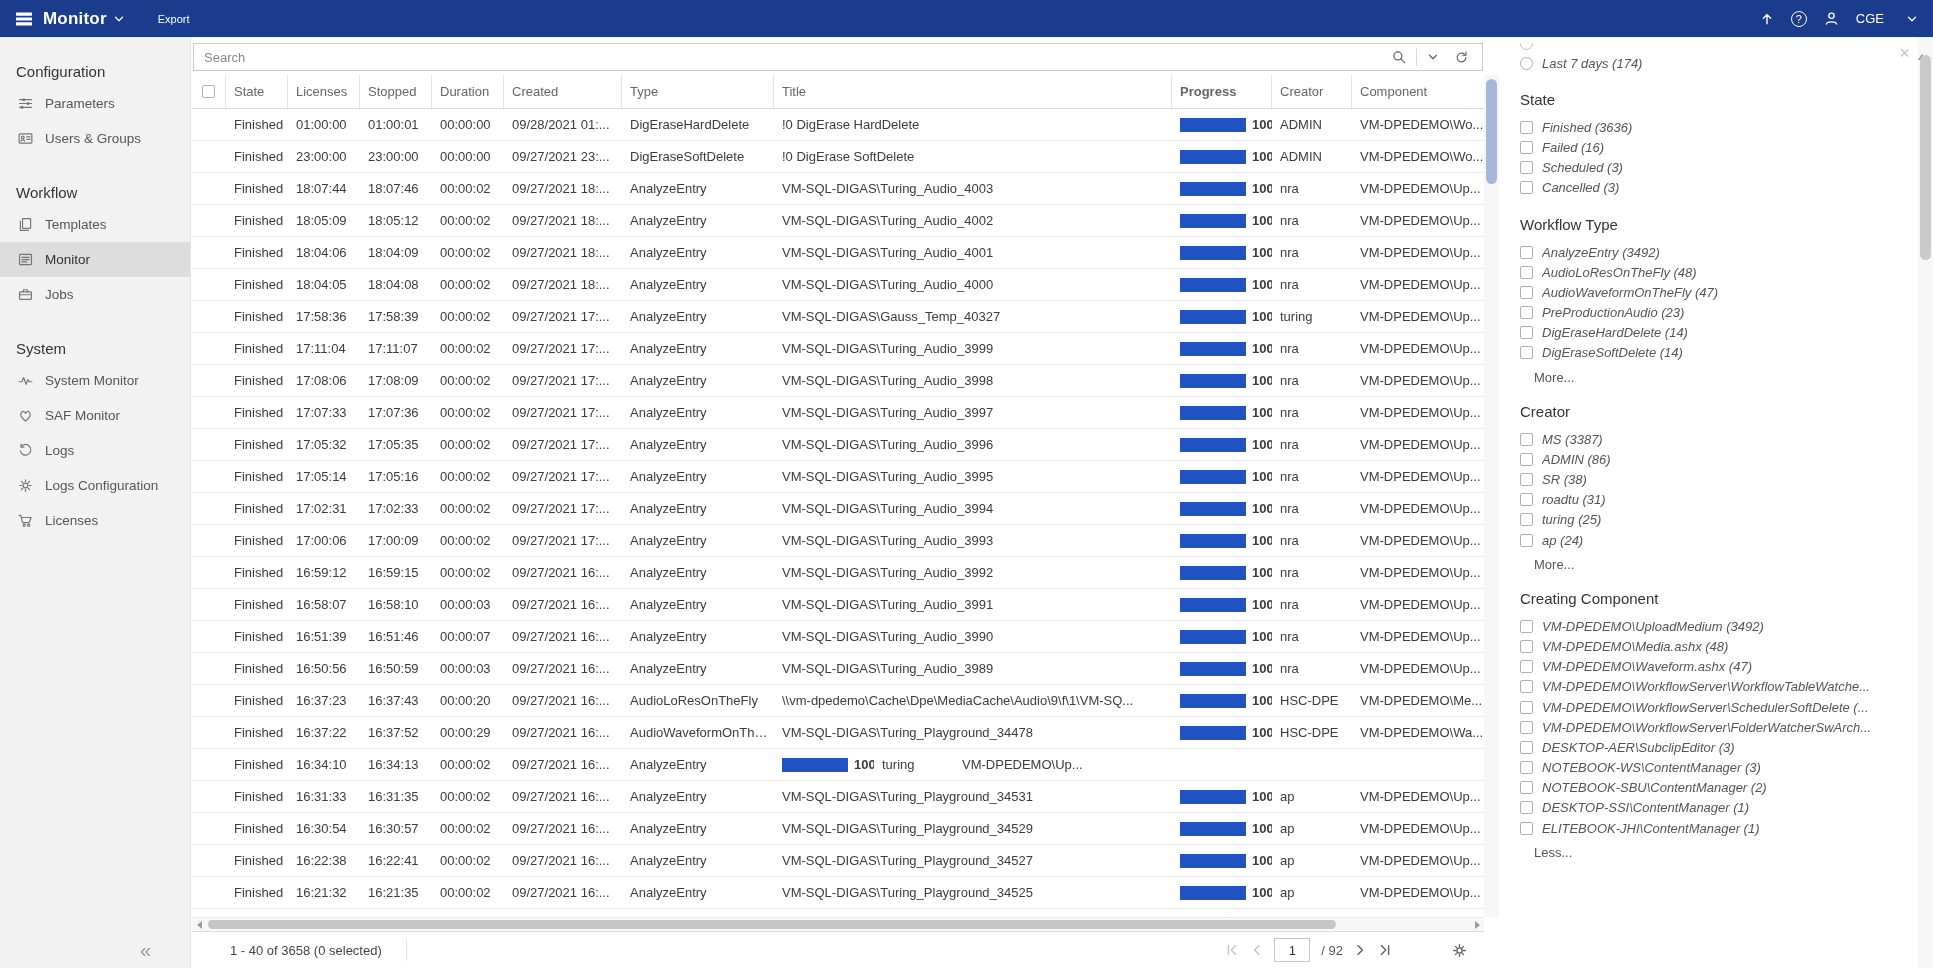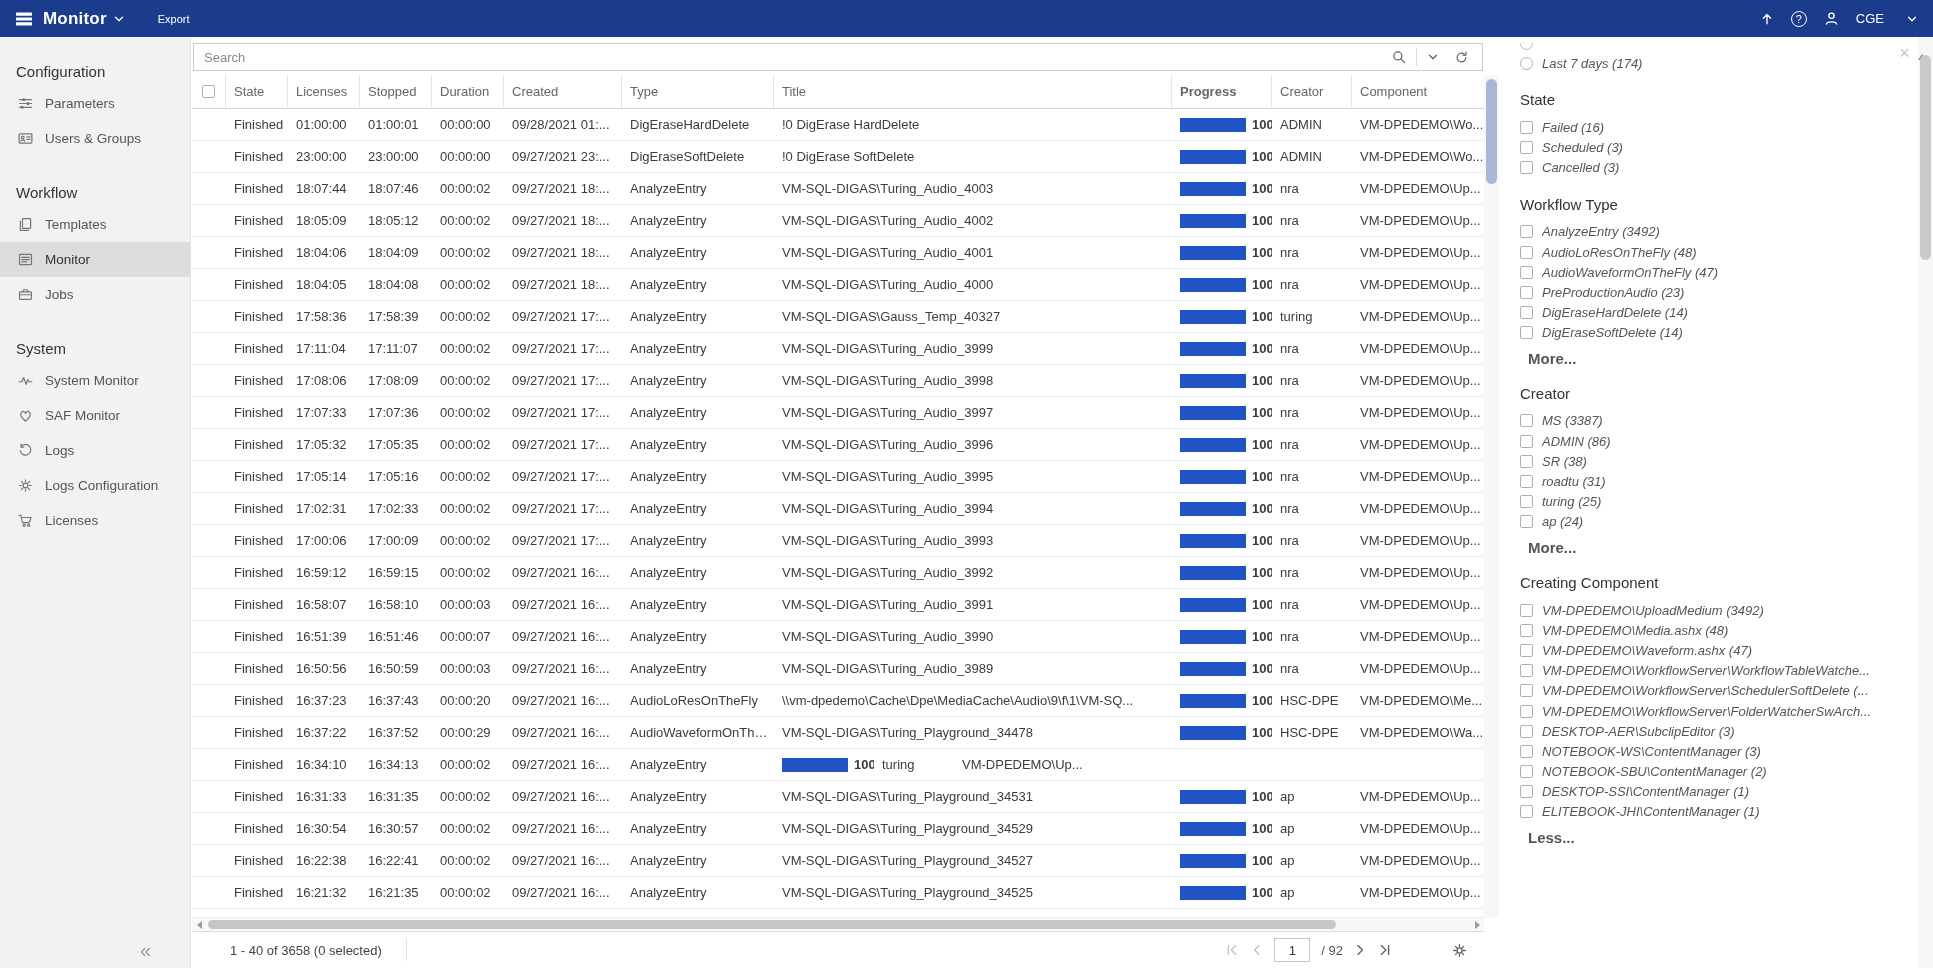--- a/index.html
+++ b/index.html
@@ -87,21 +87,21 @@
   
   .filterpanel { position:absolute; top:37px; left:1508px; width:410px; height:931px; background:#fff;
                  padding:6px 26px 0 12px; overflow:hidden; }
   .panel-close { position:absolute; top:6px; right:8px; color:#c9c9c9; font-size:19px; line-height:1; cursor:pointer; }
   .fheading { font-size:15px; color:#333; margin:18px 0 9px; }
   .fitem { display:flex; align-items:center; gap:9px; padding:2.6px 0; font-size:13px; color:#555; cursor:pointer; }
   .fitem.clipped { height:10px; overflow:hidden; align-items:flex-end; opacity:.85; }
   .flabel { white-space:nowrap; overflow:hidden;font-style:italic; }
   .radio { width:13px; height:13px; border:1px solid #b0b0b0; border-radius:50%; background:#fff; flex:none; }
   .cb { width:13px; height:13px; border:1px solid #b0b0b0; border-radius:2px; background:#fff; flex:none; display:inline-block; }
-  .fmore { font-size:15px; color:#555; margin:7px 8px 2px; cursor:pointer;font-weight:bold; }
+  .fmore { font-size:13px; color:#555; margin:7px 14px 2px; cursor:pointer; }
 
   .pscroll { position:absolute; top:37px; left:1918px; width:15px; height:931px; background:#f7f7f7; }
   .ps-arrow { width:0; height:0; border-left:4px solid transparent; border-right:4px solid transparent;
               border-bottom:6px solid #8f8f8f; margin:6px auto 4px; }
   .ps-thumb { position:absolute; top:18px; left:2px; right:2px; height:205px; background:#cacaca; border-radius:6px; cursor:grab; }
 </style>
 </head>
 <body>
 
 <div id="app">
@@ -1271,20 +1271,24 @@
           <span class="radio"></span>
           <span class="flabel"></span>
         </div>
         <div class="fitem">
           <span class="radio"></span>
           <span class="flabel">Last 7 days (174)</span>
         </div>
         <div class="fheading">State</div>
         <div class="fitem">
           <span class="cb"></span>
+          <span class="flabel">Finished (3636)</span>
+        </div>
+        <div class="fitem">
+          <span class="cb"></span>
           <span class="flabel">Failed (16)</span>
         </div>
         <div class="fitem">
           <span class="cb"></span>
           <span class="flabel">Scheduled (3)</span>
         </div>
         <div class="fitem">
           <span class="cb"></span>
           <span class="flabel">Cancelled (3)</span>
         </div>

